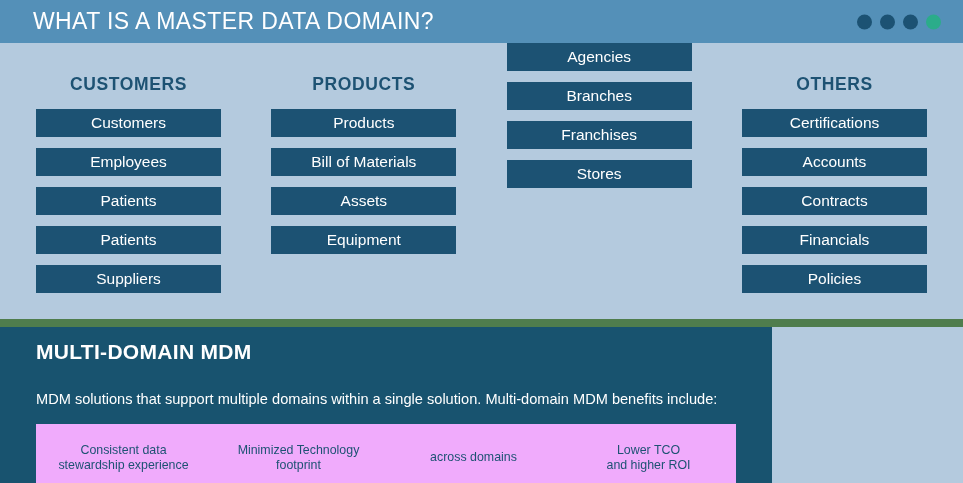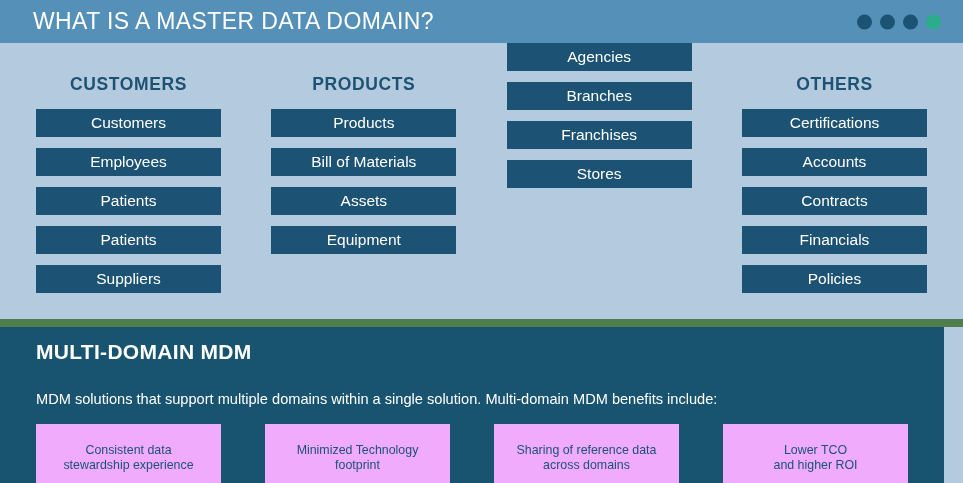--- a/index.html
+++ b/index.html
@@ -106,21 +106,21 @@
     width: 963px;
     height: 8px;
     background: #4f7d4d;
   }
 
   
   .bottom-panel {
     position: absolute;
     left: 0;
     top: 327px;
-    width: 944px;
+    width: 772px;
     height: 156px;
     background: #18536f;
     box-sizing: border-box;
     padding: 0 36px;
   }
   .bottom-heading {
     color: #ffffff;
     font-size: 21px;
     font-weight: bold;
     letter-spacing: 0.3px;
@@ -216,21 +216,20 @@
           </div>
         </div>
         <div class="benefit-card">
           <div>
             <span>Minimized Technology</span>
             <span>footprint</span>
           </div>
         </div>
         <div class="benefit-card">
           <div>
-            <span>Sharing of reference data</span>
             <span>across domains</span>
           </div>
         </div>
         <div class="benefit-card">
           <div>
             <span>Lower TCO</span>
             <span>and higher ROI</span>
           </div>
         </div>
       </div>

